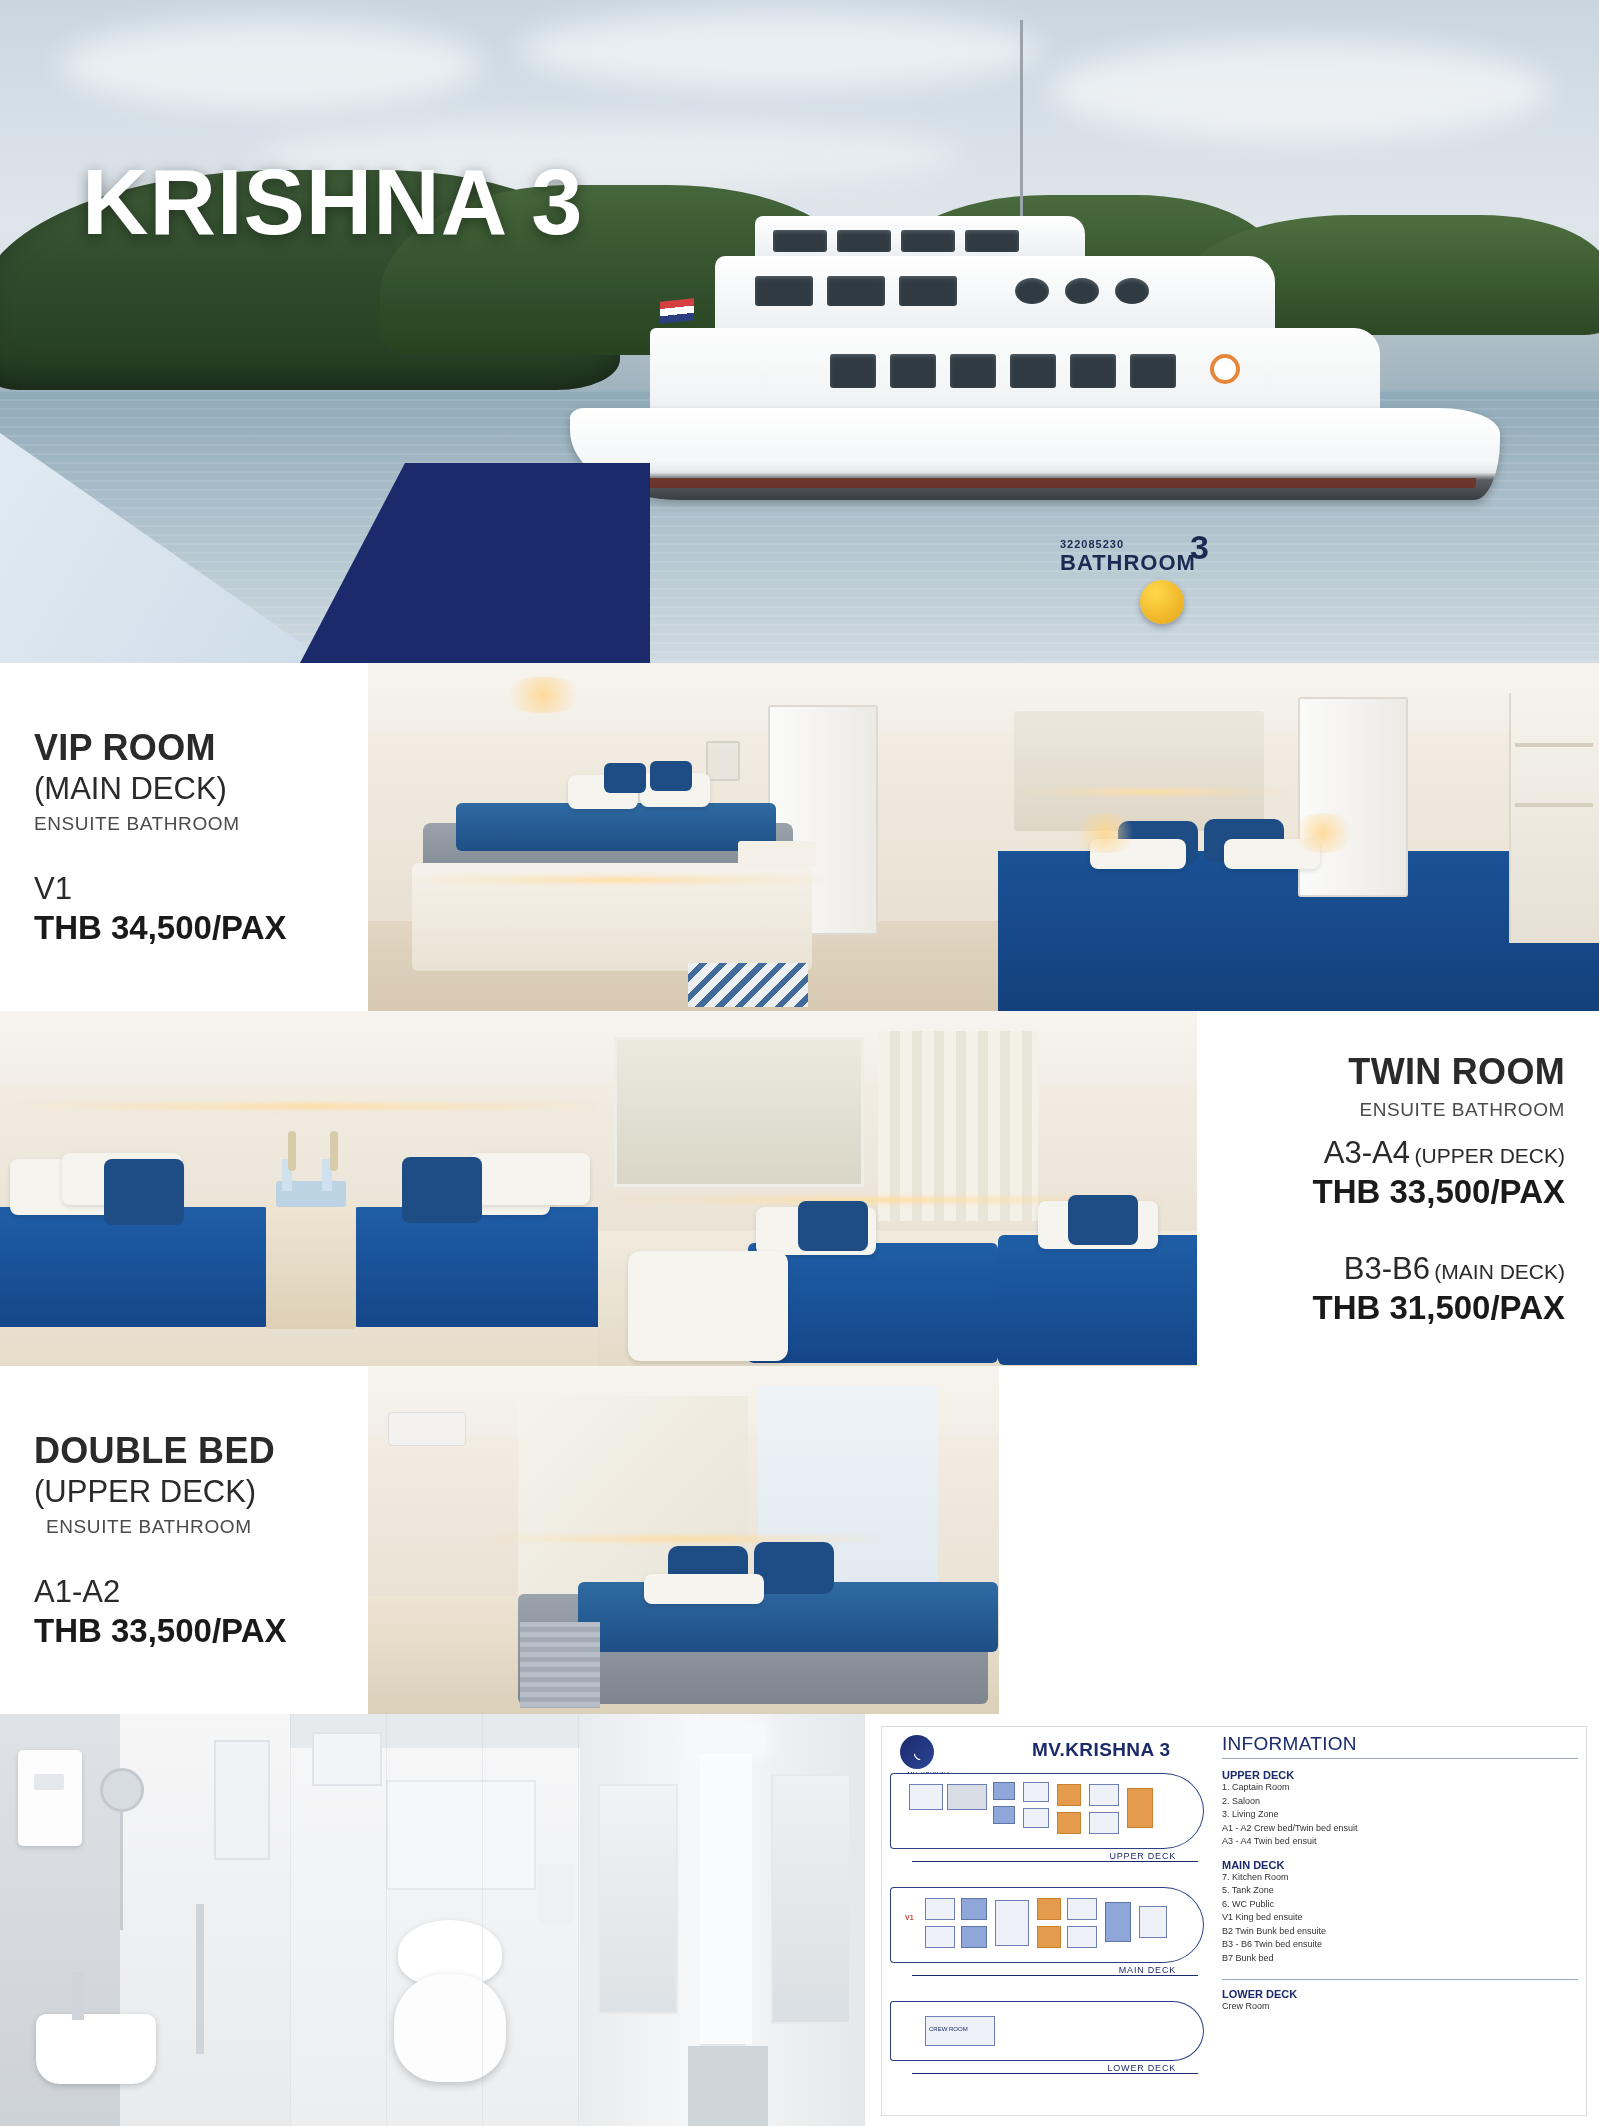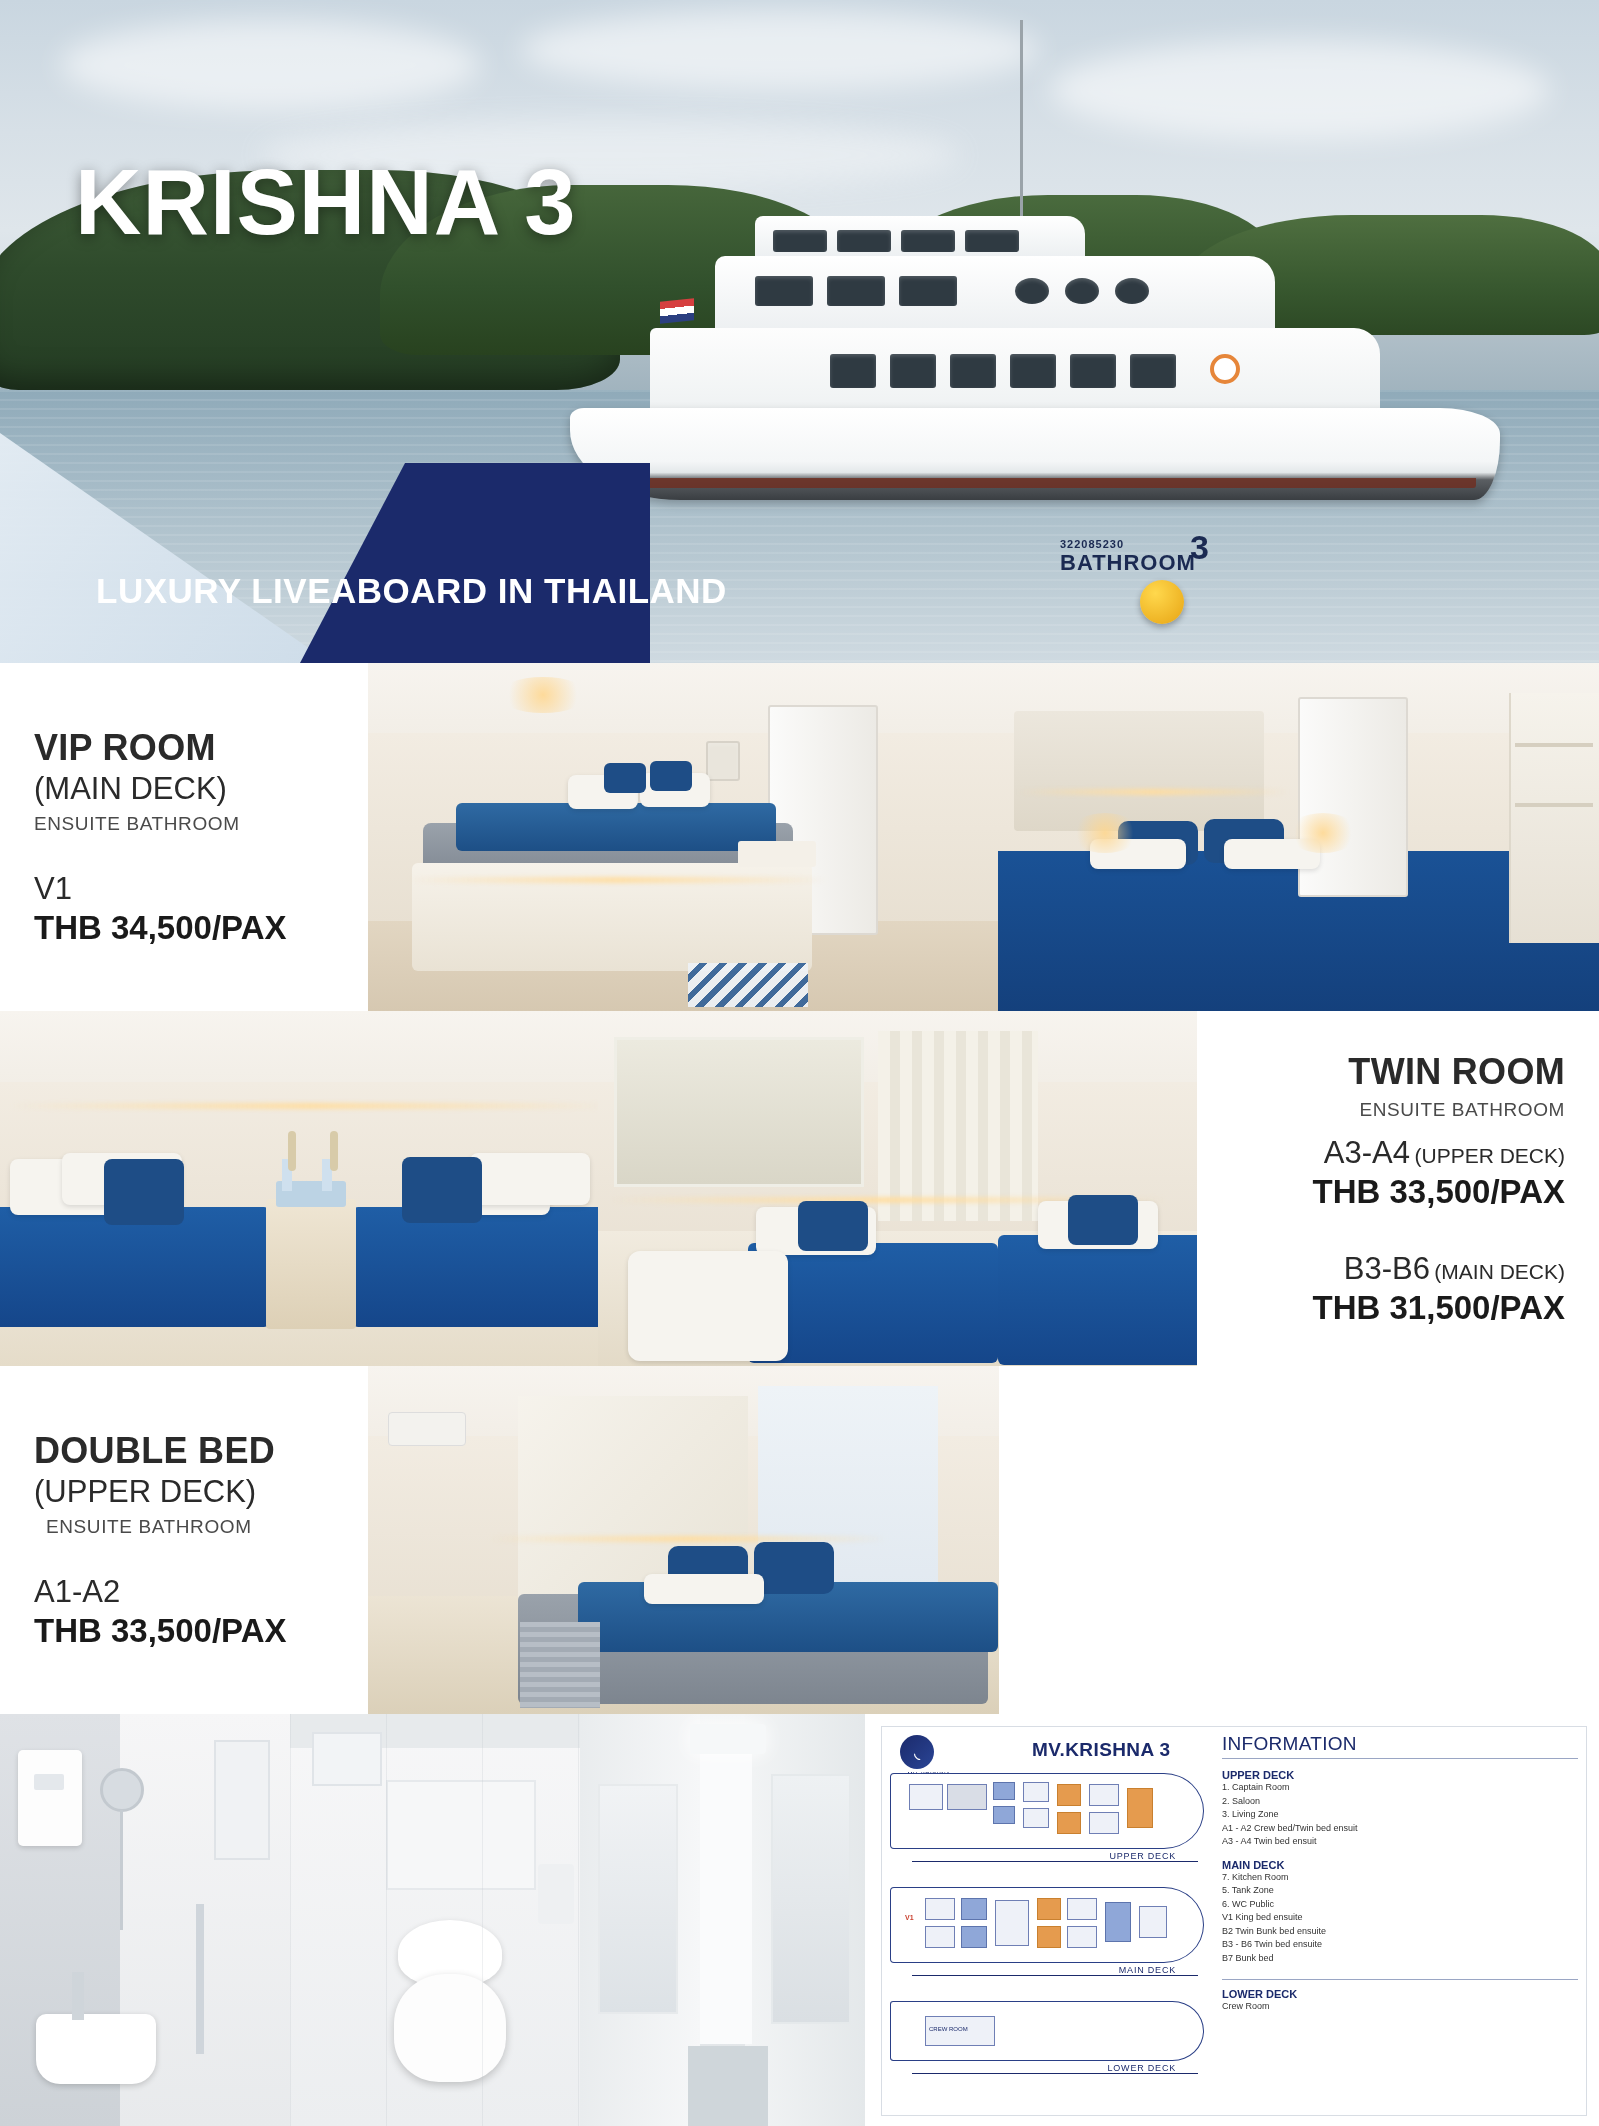--- a/index.html
+++ b/index.html
@@ -119,21 +119,21 @@
     position:absolute; left:300px; bottom:0; width:350px; height:200px;
     background: #1b2a6b;
     clip-path: polygon(30% 0, 100% 0, 100% 100%, 0 100%);
   }
   .hero-eyebrow {
     position:absolute; left:92px; top:92px;
     font-size:38px; font-weight:700; letter-spacing:2px; color:#fff;
     text-shadow: 0 2px 10px rgba(0,0,0,.35);
   }
   .hero-title {
-    position:absolute; left:75px; top:150px;
+    position:absolute; left:82px; top:150px;
     font-size:92px; font-weight:700; letter-spacing:1px; color:#fff;
     text-shadow: 0 3px 14px rgba(0,0,0,.4);
   }
   .hero-sub {
     position:absolute; left:96px; bottom:52px;
     font-size:35px; font-weight:700; letter-spacing:0.5px; color:#ffffff;
   }
 
   
   .row { display:flex; width:100%; }
@@ -289,21 +289,20 @@
         <small>322085230</small>
         <span>BATHROOM</span>
       </div>
       <div class="boat-num">3</div>
     </div>
 
     <div class="hero-tri-left"></div>
     <div class="hero-tri-dark"></div>
 
     <div class="hero-title">KRISHNA 3</div>
-    <div class="hero-sub">LUXURY LIVEABOARD IN THAILAND</div>
   </div>
 
   <div class="row vip-row">
     <div class="info-box vip-info">
       <div class="h-room">VIP ROOM</div>
       <div class="h-deck">(MAIN DECK)</div>
       <div class="h-ensuite">ENSUITE BATHROOM</div>
       <div class="code">V1</div>
       <div class="price">THB 34,500/PAX</div>
     </div>

